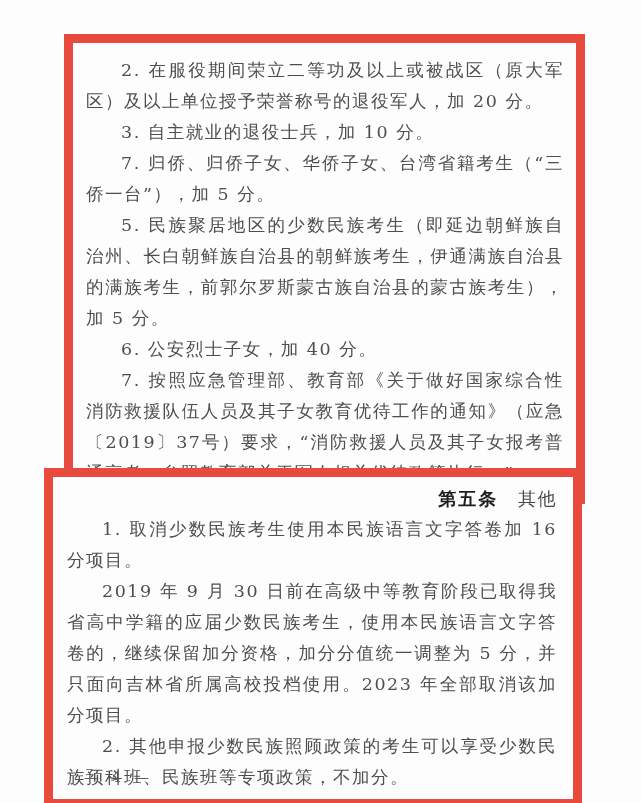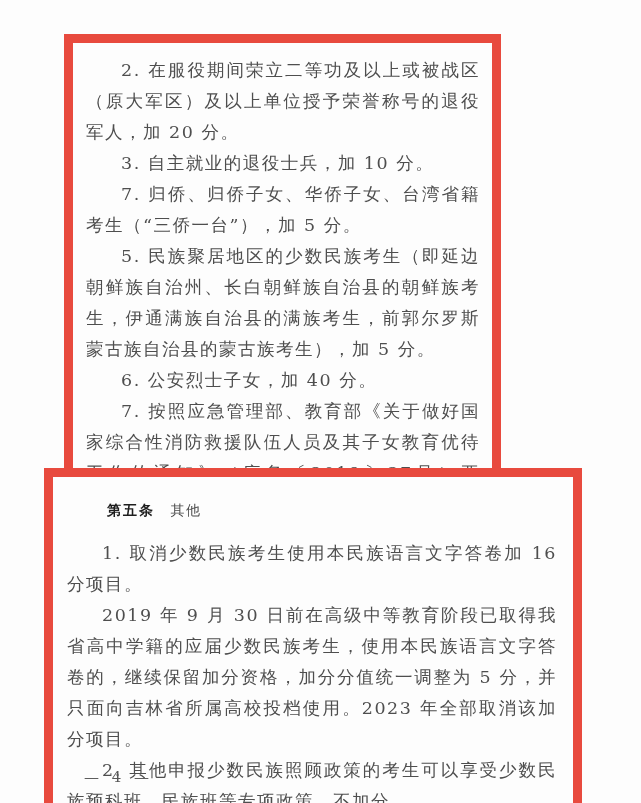--- a/index.html
+++ b/index.html
@@ -17,21 +17,21 @@
   }
   .hl-box {
     position: absolute;
     box-sizing: border-box;
     border: 9px solid #e84a3e;
     background: #fdfdfd;
   }
   .box-top {
     left: 64px;
     top: 34px;
-    width: 437px;
+    width: 521px;
     min-height: 433px;
     padding: 12px 12px 6px 13px;
   }
   .box-bottom {
     left: 44px;
     top: 468px;
     width: 538px;
     min-height: 303px;
     padding: 6px 16px 6px 14px;
   }
@@ -39,27 +39,27 @@
     margin: 0;
     text-indent: 2em;
     font-size: 17.5px;
     line-height: 31px;
     letter-spacing: 1.5px;
     color: #4e4e4e;
     text-align: justify;
     text-justify: inter-character;
   }
   .heading {
-    margin: 12px;
+    margin: 0;
     text-indent: 2em;
-    font-size: 14px;
+    font-size: 18px;
     line-height: 31px;
     letter-spacing: 1.5px;
     color: #4e4e4e;
-    text-align: left;
+    text-align: right;
   }
   .heading .article-no {
     font-weight: bold;
     color: #1e1e1e;
     letter-spacing: 2px;
   }
   .heading .article-title {
     margin-left: 1.1em;
     color: #4a4a4a;
   }

